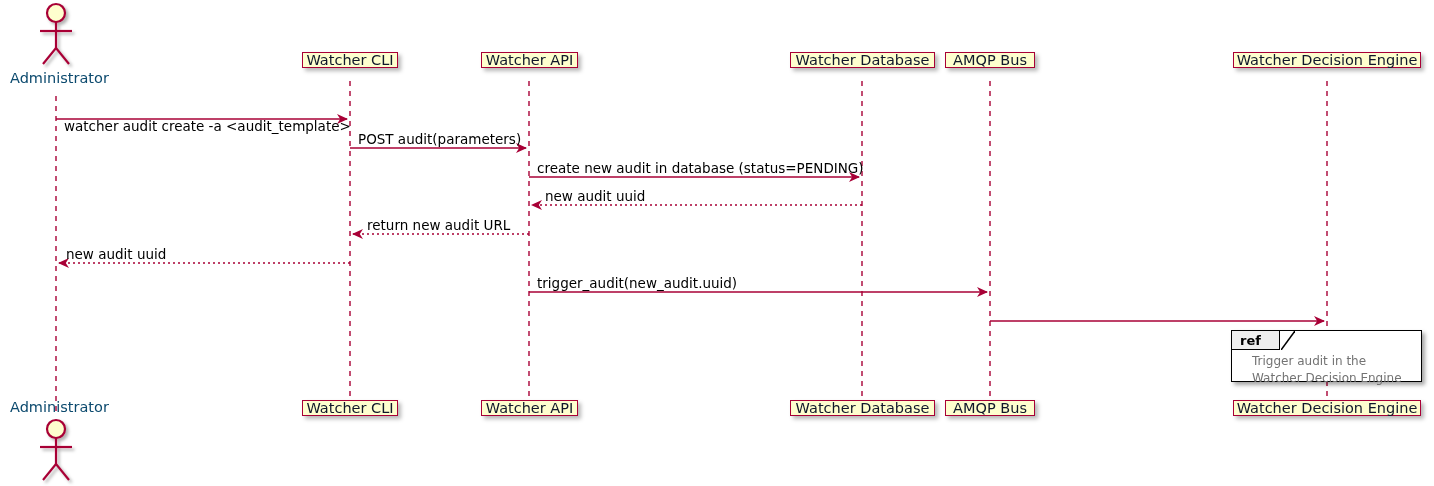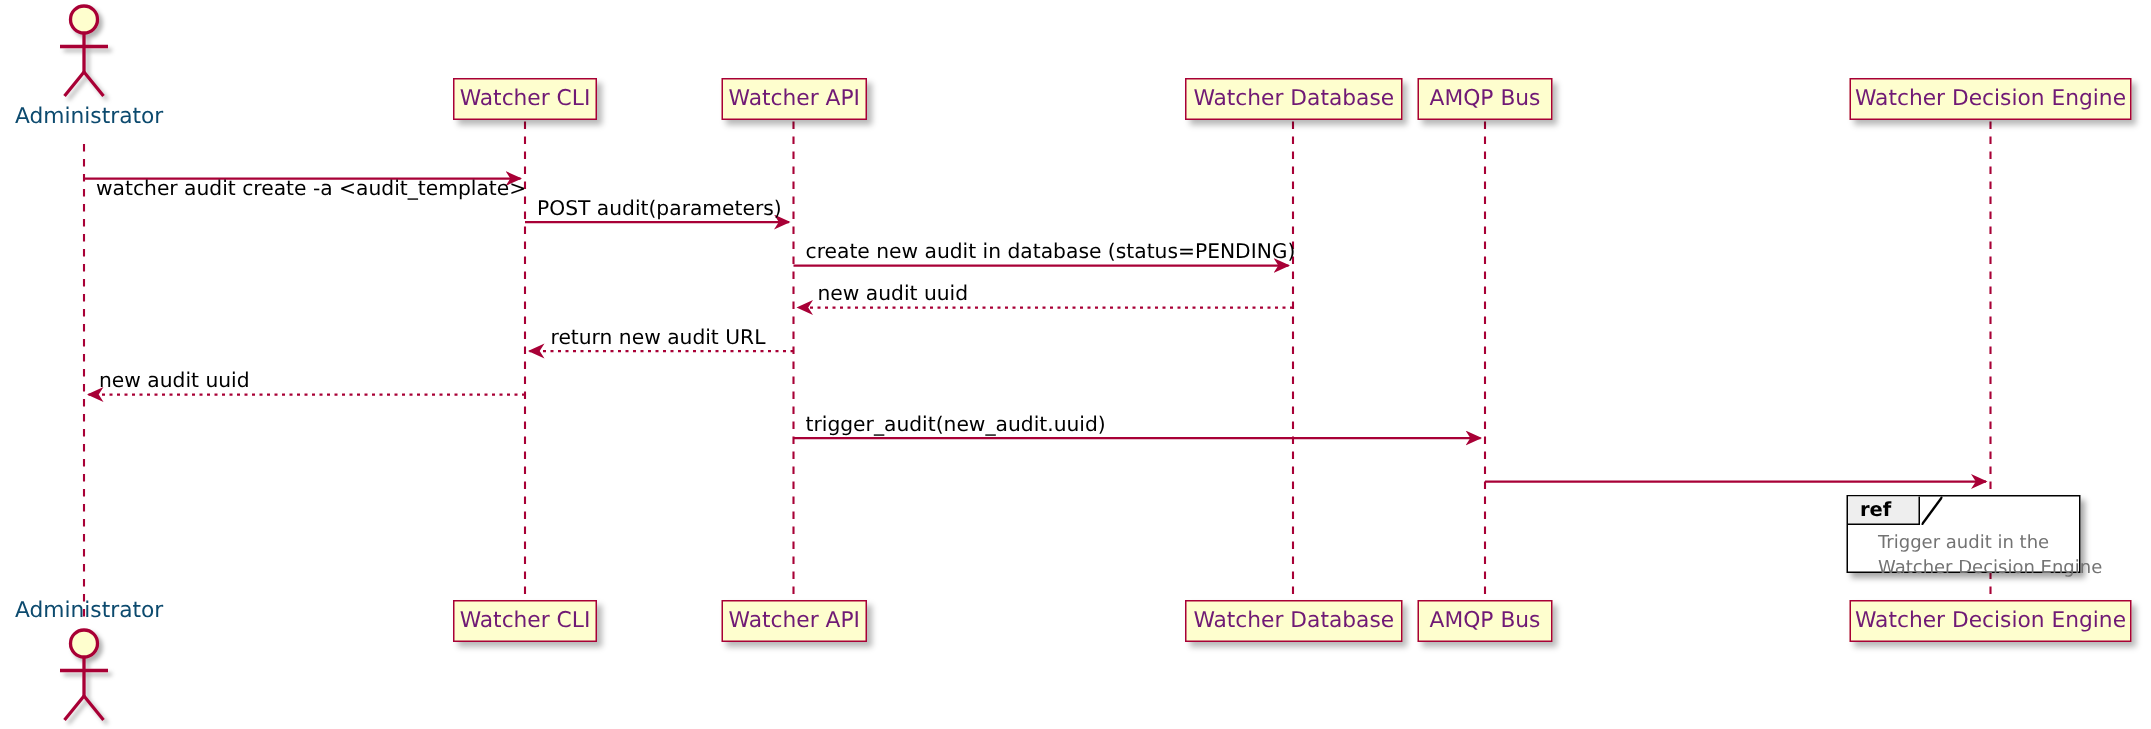--- a/index.html
+++ b/index.html
@@ -23,30 +23,30 @@
     width: 1434px;
     height: 486px;
     pointer-events: none;
   }
   
   .participant {
     position: absolute;
     box-sizing: border-box;
     background: #FEFECE;
     border: 1.5px solid #A80036;
-    color: #701a75;
+    color: #0f172a;
     font-size: 14.5px;
     line-height: 1;
     display: flex;
     align-items: center;
     justify-content: center;
     white-space: nowrap;
     box-shadow: 3px 3px 4px rgba(0,0,0,0.28);
     padding: 0 10px;
-    height: 28px;
+    height: 16px;
   }
   .actor-label {
     position: absolute;
     font-size: 14.5px;
     color: #0c4a6e;
     white-space: nowrap;
   }
   
   .msg-label {
     position: absolute;
@@ -165,21 +165,21 @@
   <div class="participant" style="left:1233px; top:400px; width:188px;">Watcher Decision Engine</div>
 
   <div class="msg-label" style="left:64px;  top:100px;margin-top:20px;">watcher audit create -a &lt;audit_template&gt;</div>
   <div class="msg-label" style="left:358px; top:133px;">POST audit(parameters)</div>
   <div class="msg-label" style="left:537px; top:162px;">create new audit in database (status=PENDING)</div>
   <div class="msg-label" style="left:545px; top:190px;">new audit uuid</div>
   <div class="msg-label" style="left:367px; top:219px;">return new audit URL</div>
   <div class="msg-label" style="left:66px;  top:248px;">new audit uuid</div>
   <div class="msg-label" style="left:537px; top:277px;text-align:right;">trigger_audit(new_audit.uuid)</div>
 
-  <div class="ref-box" style="left:1231px; top:330px; width:156px; height:52px;">
+  <div class="ref-box" style="left:1231px; top:330px; width:191px; height:52px;">
     <div class="ref-tag">ref</div>
     <svg class="ref-tag-notch" style="left:49px;" viewBox="0 0 14 19" xmlns="http://www.w3.org/2000/svg">
       <path d="M 0 19 L 14 0 L 14 19 Z" fill="#FFFFFF"></path>
       <path d="M 0 19 L 14 0" stroke="#000000" stroke-width="1.6" fill="none"></path>
     </svg>
     <div class="ref-text" style="left:20px; top:22px;">Trigger audit in the</div>
     <div class="ref-text" style="left:20px; top:39px;">Watcher Decision Engine</div>
   </div>
 
 </div>

